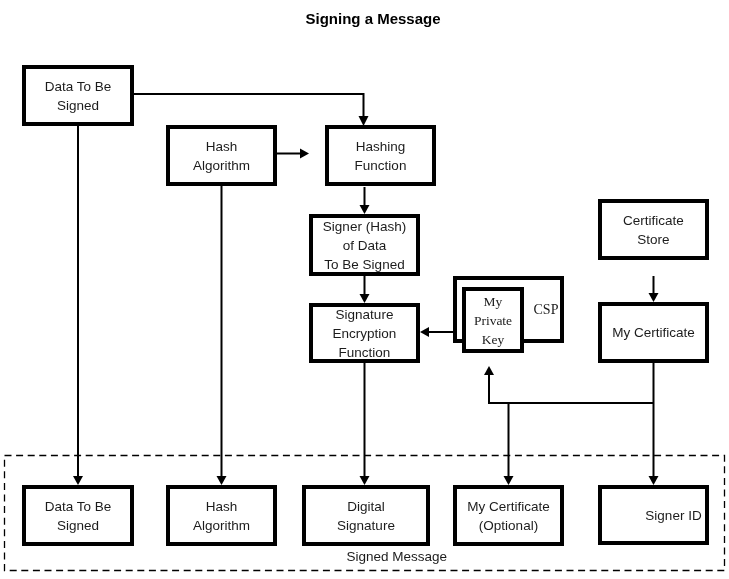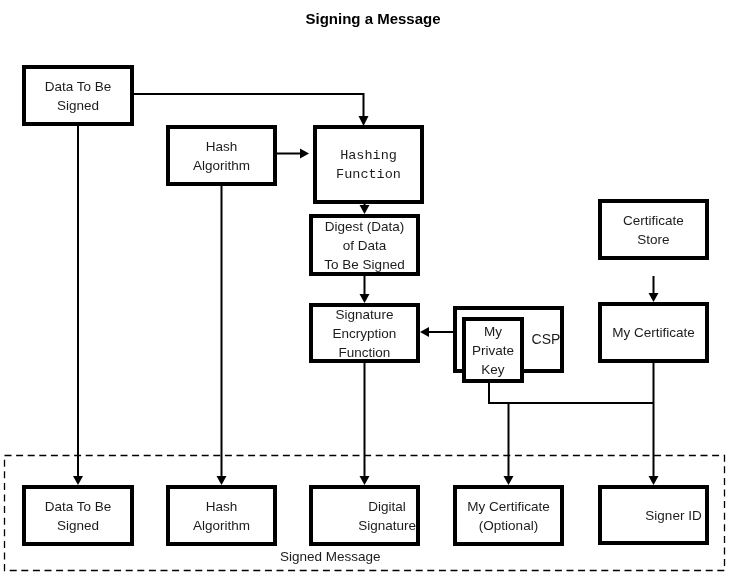--- a/index.html
+++ b/index.html
@@ -53,21 +53,21 @@
     left: 0;
     top: 0;
     width: 729px;
     height: 579px;
   }
   .signed-message-label {
     position: absolute;
     top: 549px;
     left: 280px;
     width: 167px;
-    text-align: left;
+    text-align: right;
     font-size: 13.5px;
   }
 </style>
 </head>
 <body>
 
 <div class="canvas">
 
   <svg class="lines" viewBox="0 0 729 579" xmlns="http://www.w3.org/2000/svg">
 
@@ -145,38 +145,38 @@
   <div class="box" style="left:22px; top:65px; width:112px; height:61px;">
     <span>Data To Be
 Signed</span>
   </div>
 
   <div class="box" style="left:166px; top:125px; width:111px; height:61px;">
     <span>Hash
 Algorithm</span>
   </div>
 
-  <div class="box" style="left:313px; top:125px; width:111px; height:79px;font-family:Liberation Mono, monospace;">
+  <div class="box" style="left:325px; top:125px; width:111px; height:61px;">
     <span>Hashing
 Function</span>
   </div>
 
   <div class="box" style="left:309px; top:214px; width:111px; height:62px;">
-    <span>Digest (Data)
+    <span>Signer (Hash)
 of Data
 To Be Signed</span>
   </div>
 
   <div class="box" style="left:309px; top:303px; width:111px; height:60px;">
     <span>Signature
 Encryption
 Function</span>
   </div>
 
-  <div class="box transparent" style="left:453px; top:306px; width:111px; height:67px;">
+  <div class="box transparent" style="left:453px; top:276px; width:111px; height:67px;font-family:Liberation Serif, serif;">
     <div class="box" style="left:5px; top:7px; width:62px; height:66px;">
       <span>My
 Private
 Key</span>
     </div>
     <div class="csp-label">CSP</div>
   </div>
 
   <div class="box" style="left:598px; top:199px; width:111px; height:61px;">
     <span>Certificate
@@ -190,21 +190,21 @@
   <div class="box" style="left:22px; top:485px; width:112px; height:61px;">
     <span>Data To Be
 Signed</span>
   </div>
 
   <div class="box" style="left:166px; top:485px; width:111px; height:61px;">
     <span>Hash
 Algorithm</span>
   </div>
 
-  <div class="box" style="left:309px; top:485px; width:111px; height:61px;justify-content:flex-end;">
+  <div class="box" style="left:302px; top:485px; width:128px; height:61px;">
     <span>Digital
 Signature</span>
   </div>
 
   <div class="box" style="left:453px; top:485px; width:111px; height:61px;">
     <span>My Certificate
 (Optional)</span>
   </div>
 
   <div class="box" style="left:598px; top:485px; width:111px; height:60px;padding-left:40px;">

